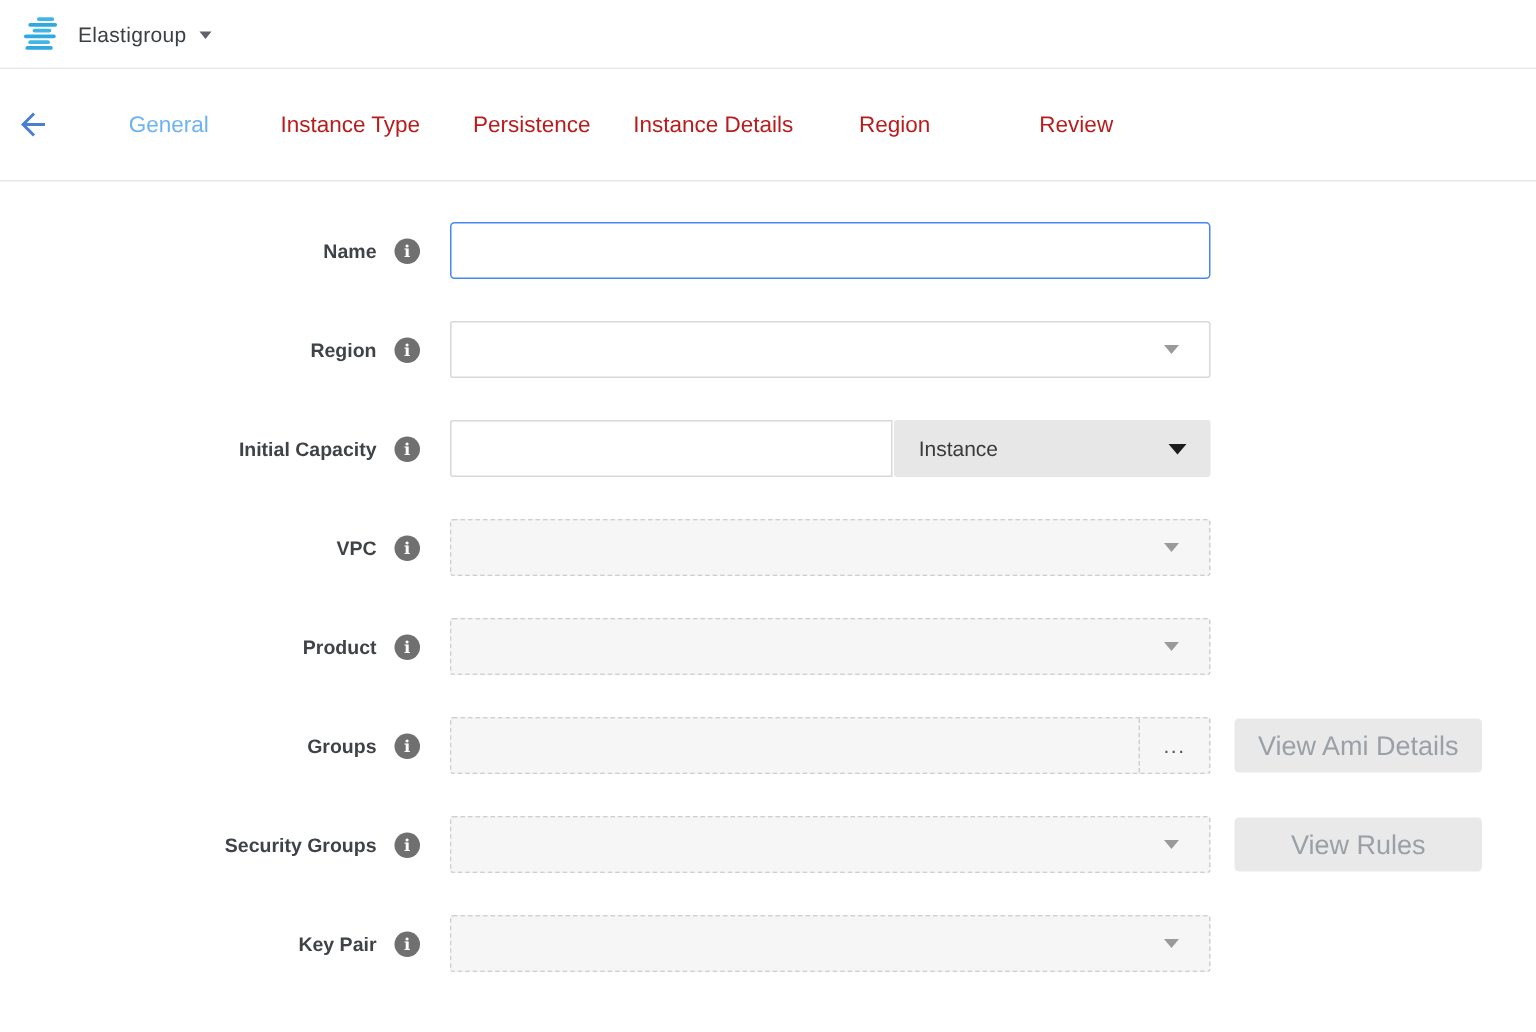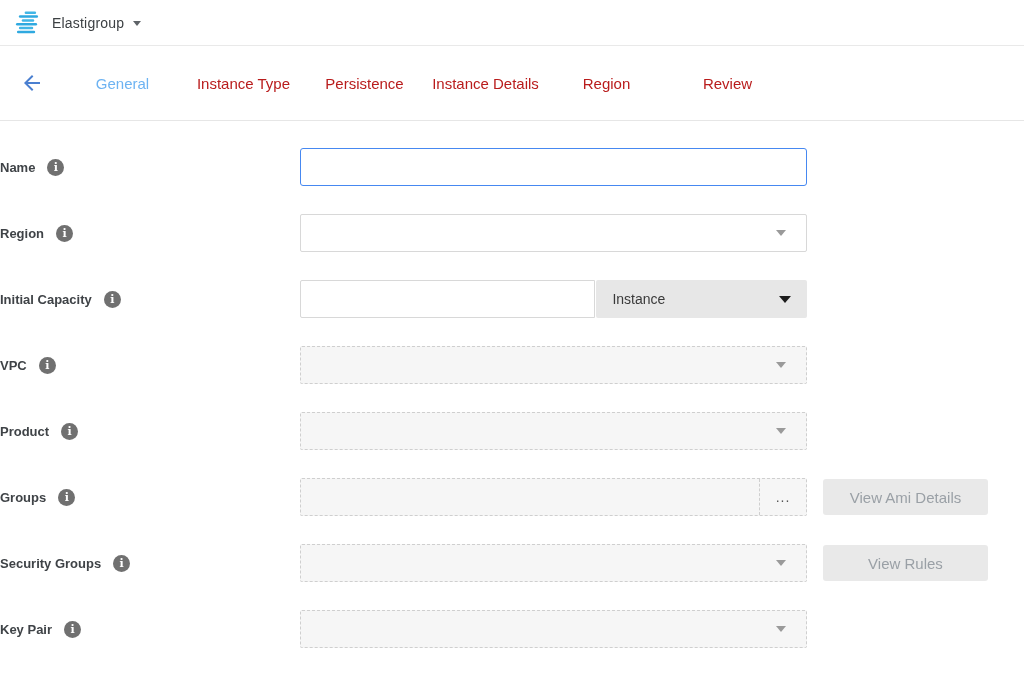--- a/index.html
+++ b/index.html
@@ -11,33 +11,33 @@
             border-bottom:1px solid #e9e9e9; background:#fff; }
   .product-switcher { display:flex; align-items:center; cursor:pointer; }
   .logo { width:27px; height:24px; margin-right:11px; }
   .app-name { font-size:14px; color:#3c4043; letter-spacing:.2px; }
   .caret-sm { width:0; height:0; border-left:4.5px solid transparent;
               border-right:4.5px solid transparent; border-top:5px solid #5f6368;
               margin-left:9px; margin-top:2px; }
 
   
   .tabbar { height:75px; display:flex; align-items:center; background:#fff;
-            border-bottom:1px solid #e6e6e6; padding-left:18px; }
+            border-bottom:1px solid #e6e6e6; padding-left:8px; }
   .back-btn { width:28px; height:28px; display:flex; align-items:center;
               justify-content:center; cursor:pointer; margin-right:16px; }
   .tabs { display:flex; }
   .tab { width:121px; text-align:center; font-size:15px; color:#b91c1c;
          cursor:pointer; white-space:nowrap; }
   .tab.active { color:#6db3f2; }
 
   
   .form { padding-top:27px; }
   .row { display:flex; align-items:center; margin-bottom:28px; height:38px; }
   .label-col { width:300px; display:flex; align-items:center;
-               justify-content:flex-start; padding-right:20px; }
+               justify-content:flex-end; padding-right:20px; }
   .field-label { font-size:13px; font-weight:bold; color:#3f4347; }
   .info-icon { width:17px; height:17px; border-radius:50%; background:#707070;
                color:#fff; font-size:11px; font-weight:bold; line-height:17px;
                text-align:center; margin-left:12px; cursor:pointer;
                font-family:"DejaVu Serif", serif; flex:0 0 17px; }
   .ctrl-col { width:507px; display:flex; align-items:stretch; }
 
   .text-input { width:100%; height:38px; border:1.5px solid #4688f1;
                 border-radius:3px; outline:none; padding:0 12px; font-size:14px;
                 color:#3c4043; background:#fff; }
@@ -61,21 +61,21 @@
             border-right:6.5px solid transparent; border-top:7.5px solid #1d1d1d; }
 
   .browse-field { width:100%; height:38px; background:#f6f6f6;
             border:1px dashed #cfcfcf; border-radius:2px; display:flex; }
   .browse-main { flex:1; }
   .browse-btn { width:47px; border-left:1px dashed #cfcfcf; display:flex;
             align-items:center; justify-content:center; font-size:14px;
             color:#555; letter-spacing:1px; cursor:default; }
 
   .side-btn { width:165px; height:36px; margin-left:16px; background:#e9e9e9;
-            border:none; border-radius:3px; font-size:15px; color:#9aa0a6;
+            border:none; border-radius:3px; font-size:18px; color:#9aa0a6;
             font-family:"Liberation Sans", sans-serif; cursor:default; }
 </style>
 </head>
 <body>
 
 <div class="appbar">
   <div class="product-switcher">
     <svg class="logo" viewBox="0 0 28 25">
       <g fill="#41b6e6">
         <rect x="11" y="0.5" width="12" height="2.6" rx="1.3"></rect>

